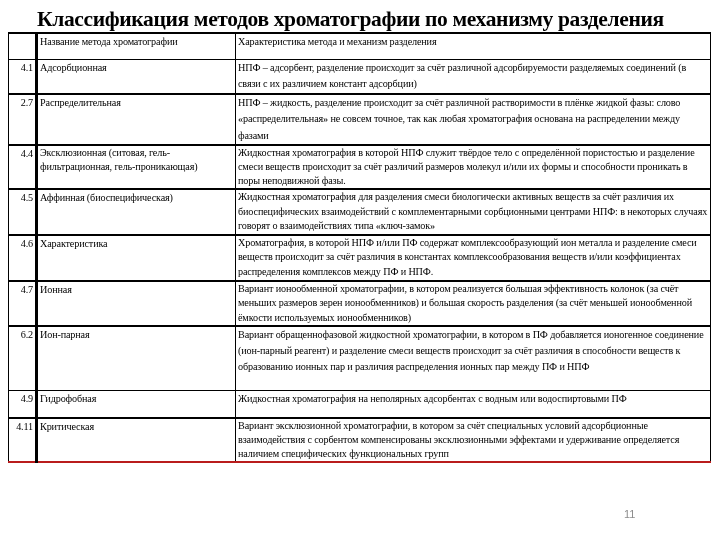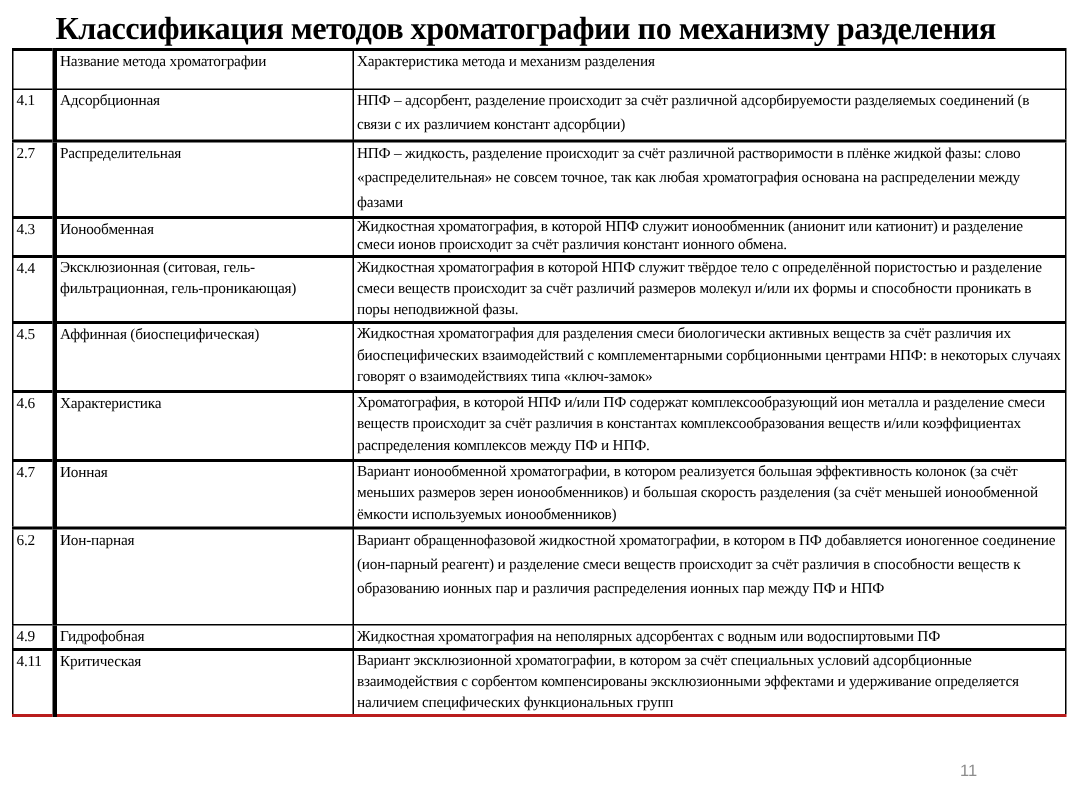--- a/index.html
+++ b/index.html
@@ -18,28 +18,28 @@
     font-family: "Liberation Serif", serif; font-size: 10.2px; line-height: 16.5px;
     letter-spacing: -0.15px;
     padding-left: 32px;
   }
   table.cls td {
     border: 1px solid #000; vertical-align: top; padding: 0 2px 0 2px;
     overflow: hidden;
   }
   table.cls tr { border-bottom: 2px solid #000; }
   table.cls tr.thin { border-bottom: 1px solid #000; }
-  table.cls td.num { border-right: 3px solid #000; white-space: nowrap; }
+  table.cls td.num { border-right: 3px solid #000; white-space: nowrap; text-align: right; }
   table.cls tr.hdr td { border-top: 2px solid #000; }
   table.cls tr.last { border-bottom: 2px solid #b91c1c; }
   col.c1 { width: 28px; }
   col.c2 { width: 199px; }
   col.c3 { width: 475px; }
   .pnum {
-    position: absolute; left: 640px; top: 508px;
+    position: absolute; left: 624px; top: 508px;
     font-family: "Liberation Sans", sans-serif; font-size: 11px; color: #8c8c8c;
   }
 </style>
 </head>
 <body>
 
 <div class="title">Классификация методов хроматографии по механизму разделения</div>
 
 <table class="cls">
   <colgroup>
@@ -56,25 +56,20 @@
   <tr class="" style="height:34px">
     <td class="num">4.1</td>
     <td>Адсорбционная</td>
     <td>НПФ – адсорбент, разделение происходит за счёт различной адсорбируемости разделяемых соединений (в связи с их различием констант адсорбции)</td>
   </tr>
   <tr style="height:51px">
     <td class="num">2.7</td>
     <td>Распределительная</td>
     <td>НПФ – жидкость, разделение происходит за счёт различной растворимости в плёнке жидкой фазы: слово «распределительная» не совсем точное, так как любая хроматография основана на распределении между фазами</td>
   </tr>
-  <tr style="height:24px">
-    <td class="num">4.3</td>
-    <td>Ионообменная</td>
-    <td style="line-height:12px">Жидкостная хроматография, в которой НПФ служит ионообменник (анионит или катионит) и разделение смеси ионов происходит за счёт различия констант ионного обмена.</td>
-  </tr>
   <tr style="height:43px">
     <td class="num">4.4</td>
     <td style="line-height:14px">Эксклюзионная (ситовая, гель-фильтрационная, гель-проникающая)</td>
     <td style="line-height:14px">Жидкостная хроматография в которой НПФ служит твёрдое тело с определённой пористостью и разделение смеси веществ происходит за счёт различий размеров молекул и/или их формы и способности проникать в поры неподвижной фазы.</td>
   </tr>
   <tr style="height:45px">
     <td class="num">4.5</td>
     <td>Аффинная (биоспецифическая)</td>
     <td style="line-height:14.5px">Жидкостная хроматография для разделения смеси биологически активных веществ за счёт различия их биоспецифических взаимодействий с комплементарными сорбционными центрами НПФ: в некоторых случаях говорят о взаимодействиях типа «ключ-замок»</td>
   </tr>
@@ -86,21 +81,21 @@
   <tr style="height:44px">
     <td class="num">4.7</td>
     <td>Ионная</td>
     <td style="line-height:14.5px">Вариант ионообменной хроматографии, в котором реализуется большая эффективность колонок (за счёт меньших размеров зерен ионообменников) и большая скорость разделения (за счёт меньшей ионообменной ёмкости используемых ионообменников)</td>
   </tr>
   <tr class="thin" style="height:64px">
     <td class="num">6.2</td>
     <td>Ион-парная</td>
     <td style="line-height:16px">Вариант обращеннофазовой жидкостной хроматографии, в котором в ПФ добавляется ионогенное соединение (ион-парный реагент) и разделение смеси веществ происходит за счёт различия в способности веществ к образованию ионных пар и различия распределения ионных пар между ПФ и НПФ</td>
   </tr>
-  <tr style="height:17px">
+  <tr style="height:28px">
     <td class="num" style="line-height:15px">4.9</td>
     <td style="line-height:15px">Гидрофобная</td>
     <td style="line-height:15px">Жидкостная хроматография на неполярных адсорбентах с водным или водоспиртовыми ПФ</td>
   </tr>
   <tr class="last" style="height:43px">
     <td class="num">4.11</td>
     <td>Критическая</td>
     <td style="line-height:14px">Вариант эксклюзионной хроматографии, в котором за счёт специальных условий адсорбционные взаимодействия с сорбентом компенсированы эксклюзионными эффектами и удерживание определяется наличием специфических функциональных групп</td>
   </tr>
 </tbody>

